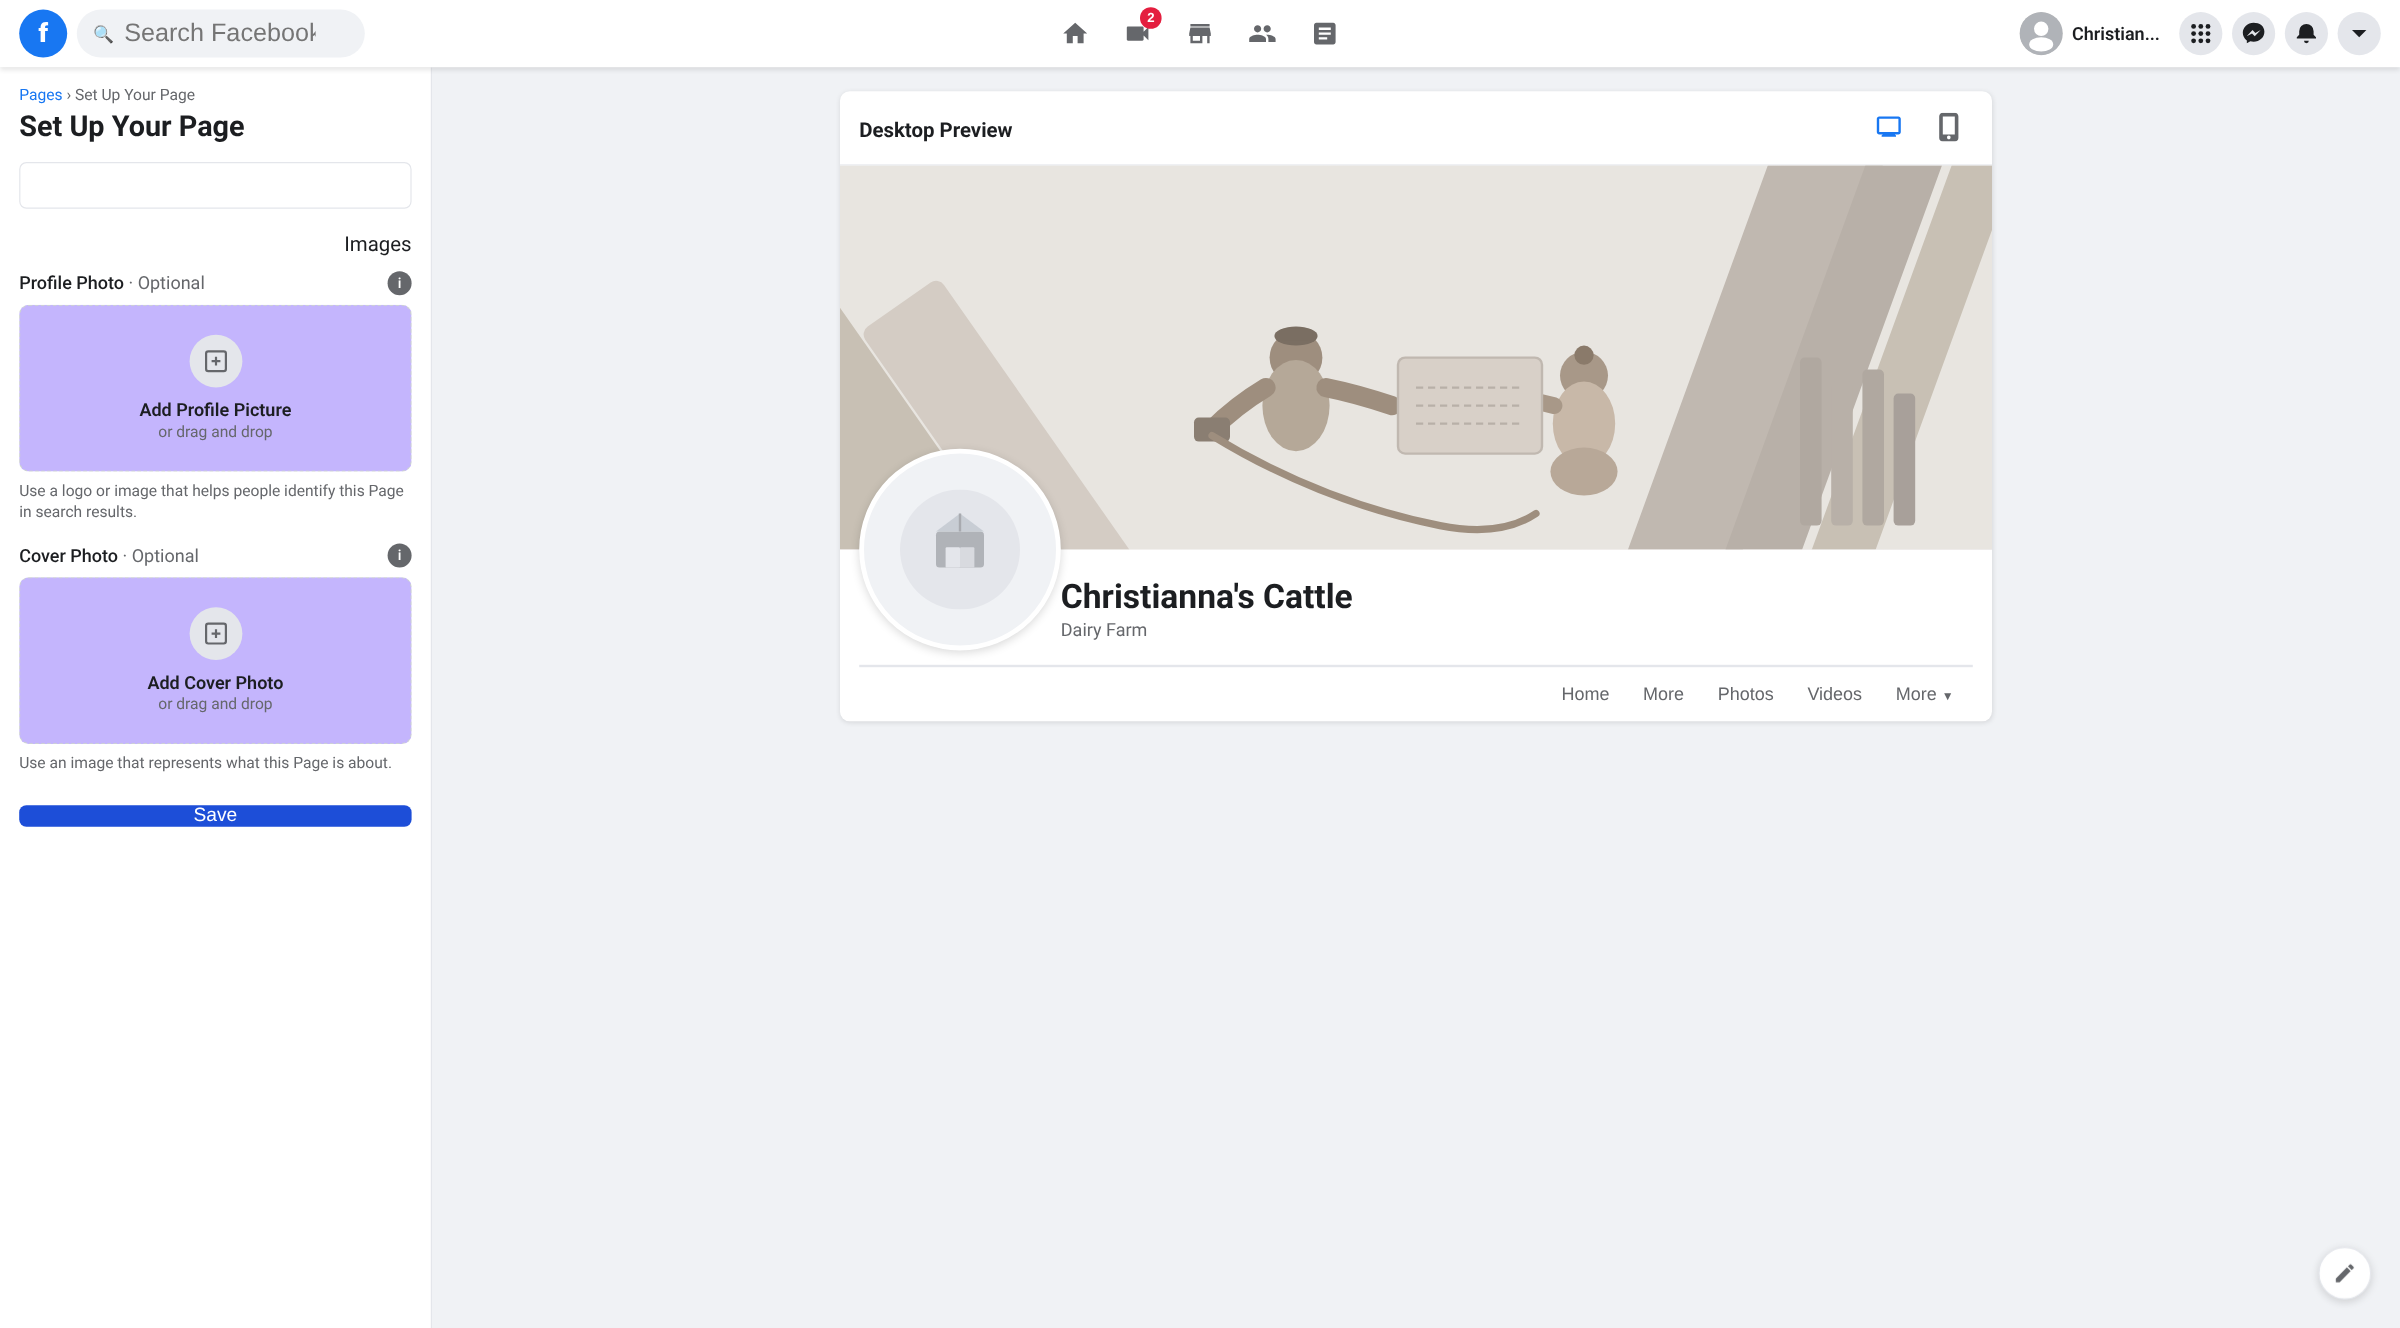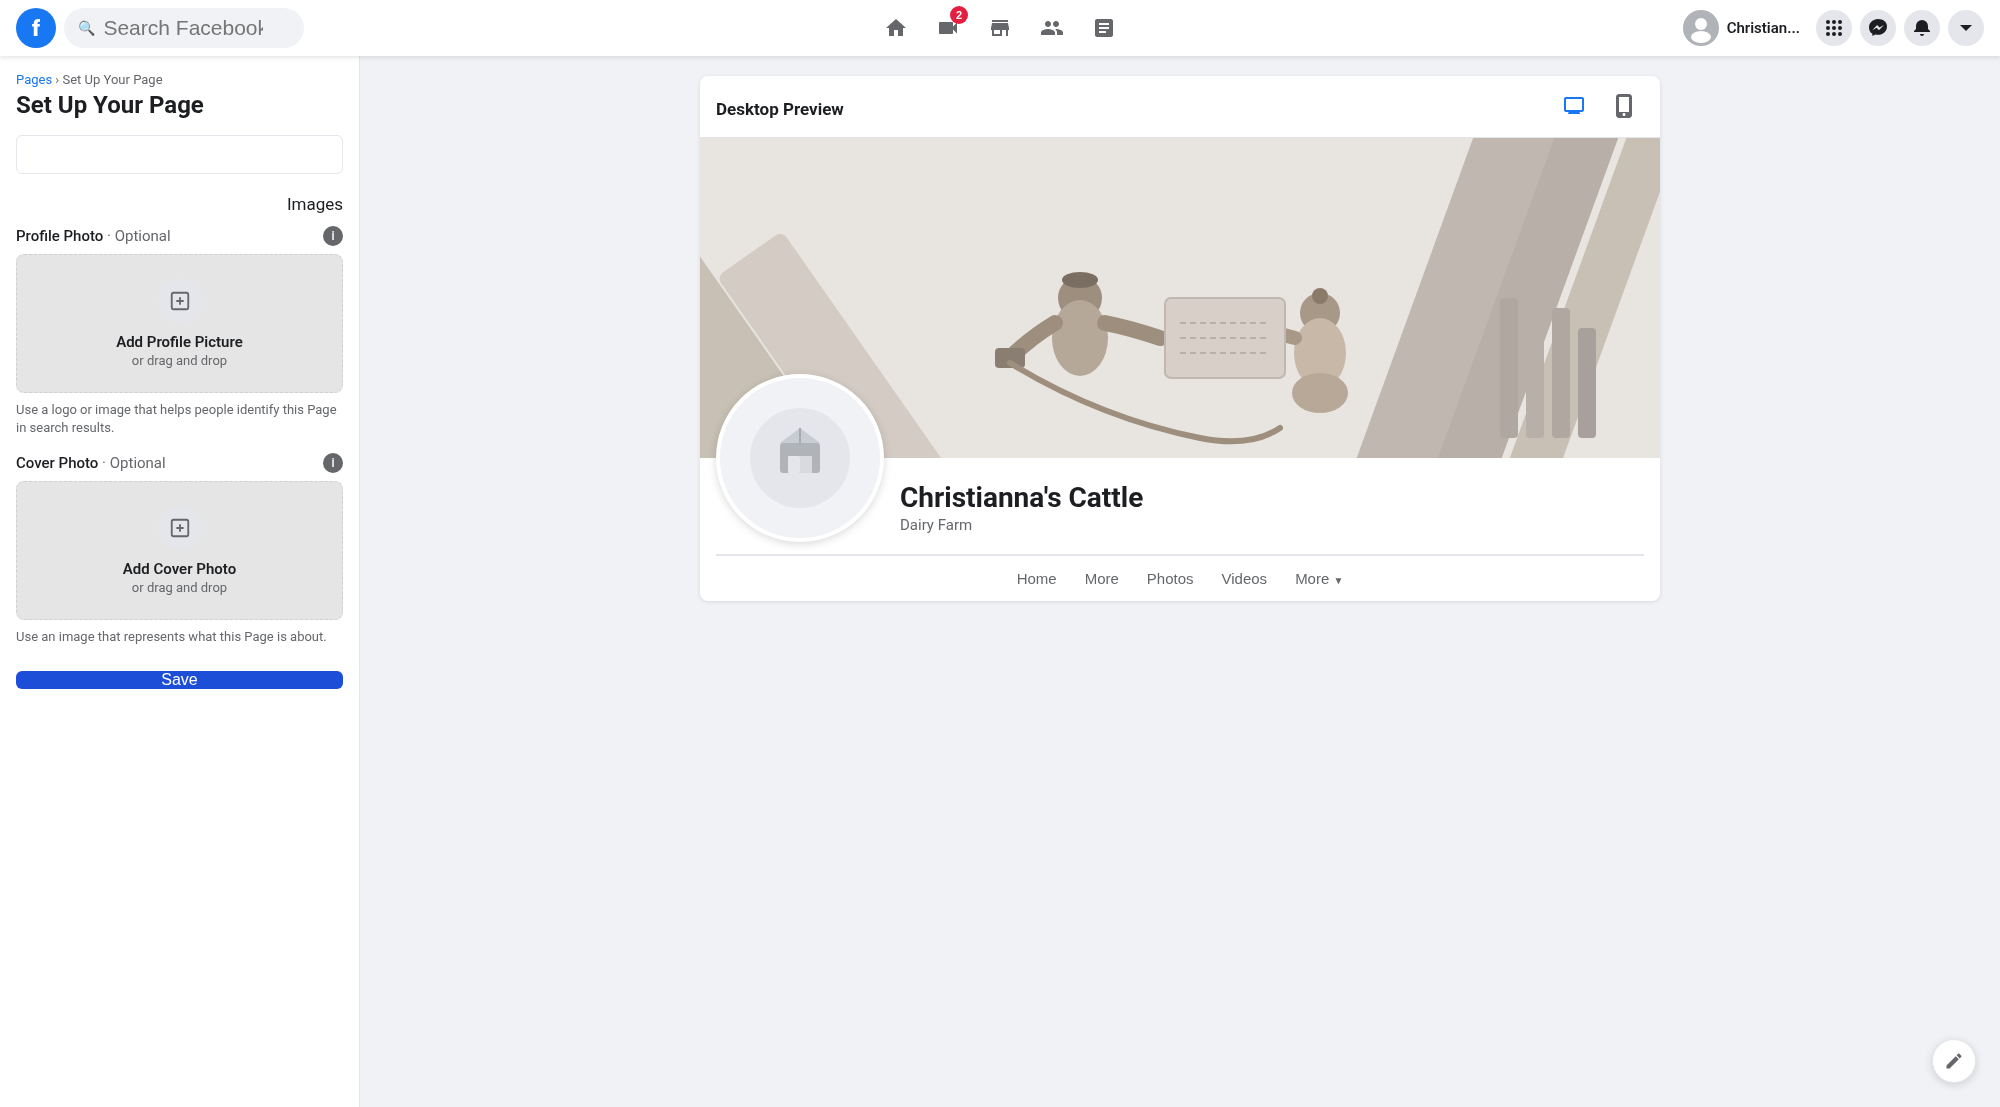--- a/index.html
+++ b/index.html
@@ -75,21 +75,21 @@
     }
     .field-label-sub { font-weight: 400; color: #65676b; }
     .info-icon {
       width: 20px; height: 20px; border-radius: 50%; background: #65676b;
       color: #fff; font-size: 12px; display: flex; align-items: center; justify-content: center;
       cursor: pointer; flex-shrink: 0;
     }
     .upload-box {
       border: 1.5px dashed #ccd0d5; border-radius: 8px;
       padding: 24px 16px; text-align: center; cursor: pointer;
-      background: #e5e5e5; margin-bottom: 8px;
+      background: #c4b5fd; margin-bottom: 8px;
     }
     .upload-icon-wrap {
       width: 44px; height: 44px; border-radius: 50%; background: #e4e6eb;
       margin: 0 auto 10px; display: flex; align-items: center; justify-content: center;
       font-size: 20px; color: #65676b;
     }
     .upload-title { font-size: 15px; font-weight: 600; color: #1c1e21; }
     .upload-sub { font-size: 13px; color: #65676b; margin-top: 2px; }
     .helper-text { font-size: 13px; color: #65676b; margin-bottom: 16px; line-height: 1.4; }
     .save-btn {
@@ -127,37 +127,37 @@
       width: 100%; height: 100%;
       background: linear-gradient(135deg, #e8e5e0 0%, #d8d3cc 50%, #c8c3bc 100%);
       display: flex; align-items: center; justify-content: center;
     }
 
     
     .page-info-section {
       padding: 0 16px 0; position: relative;
     }
     .page-profile-area {
-      display: flex; align-items: flex-end; gap: 16px; padding-bottom: 12px;
+      display: flex; align-items: flex-end; padding-bottom: 12px;
       border-bottom: 1px solid #e4e6eb;
     }
     .page-profile-pic {
       width: 168px; height: 168px; border-radius: 50%;
       border: 4px solid #fff; background: #f0f2f5;
       margin-top: -84px; flex-shrink: 0; overflow: hidden;
       display: flex; align-items: center; justify-content: center;
       box-shadow: 0 2px 8px rgba(0,0,0,0.15);
     }
     .page-name-area { flex: 1; padding-bottom: 8px; }
     .page-name { font-size: 28px; font-weight: 700; color: #1c1e21; }
     .page-category { font-size: 15px; color: #65676b; margin-top: 2px; }
 
     
     .page-nav {
-      display: flex; align-items: center; justify-content: center;
+      display: flex; align-items: center; justify-content: flex-end;
       padding: 0 4px; border-top: 1px solid #e4e6eb;
     }
     .page-nav-links { display: flex; gap: 4px; }
     .page-nav-link {
       padding: 14px 12px; font-size: 15px; font-weight: 500; color: #65676b;
       cursor: pointer; border-bottom: 3px solid transparent; white-space: nowrap;
       border: none; background: transparent;
     }
     .page-nav-actions { display: flex; gap: 8px; align-items: center; }
     .action-btn-primary {

